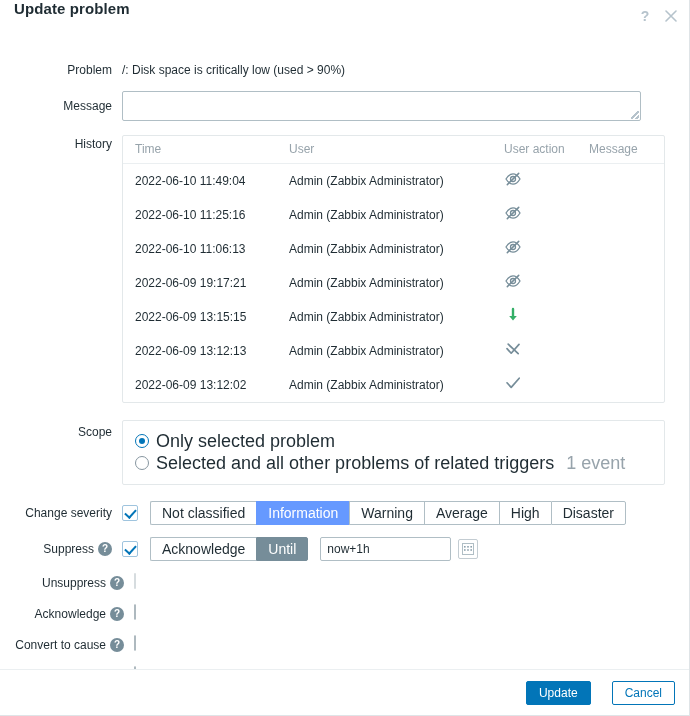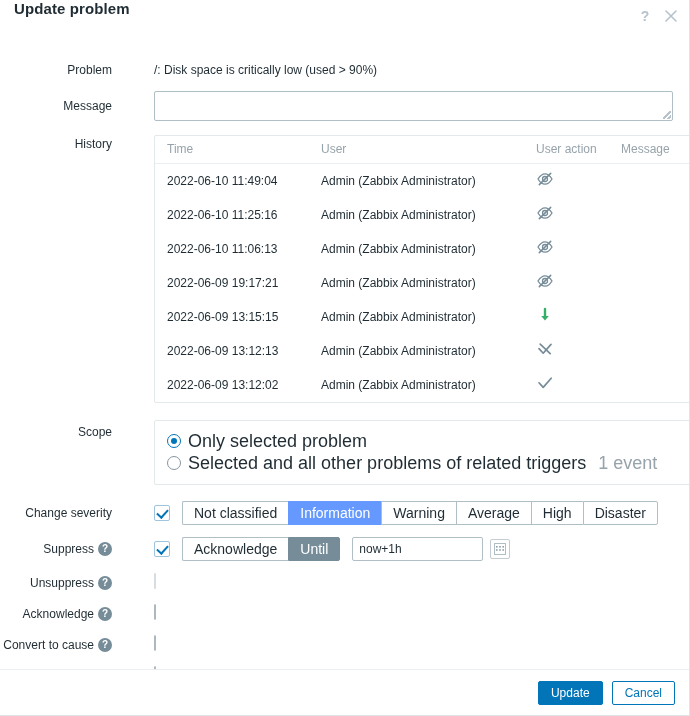--- a/index.html
+++ b/index.html
@@ -70,21 +70,21 @@
     text-align: right;
     padding-right: 10px;
     font-size: 12px;
     color: #1f2c33;
     line-height: 16px;
     display: flex;
     justify-content: flex-end;
     align-items: center;
     gap: 4px;
   }
-  .fctl { flex: 1; margin-left: 32px; }
+  .fctl { flex: 1; }
 
   
   .help-dot {
     display: inline-flex;
     align-items: center;
     justify-content: center;
     width: 14px; height: 14px;
     border-radius: 50%;
     background: #768d99;
     color: #fff;
@@ -258,42 +258,42 @@
     width: 20px; height: 20px;
     border: 1px solid #c3ccd2;
     border-radius: 2px;
     background: #fff;
     display: flex; align-items: center; justify-content: center;
     cursor: pointer;
     margin-left: -5px;
   }
 
   
-  .row-cb { padding-top: 13px; }
+  .row-cb { padding-top: 13px; padding-left: 12px; }
   .row-cb .flabel { height: 18px; }
 
   
   .footnote {
     padding-top: 21px;
     padding-left: 132px;
     font-size: 12px;
     color: #1f2c33;
   }
   .req-star { color: #e45959; margin-right: 3px; }
 
   
   .dlg-footer {
     position: absolute;
     left: 0; right: 0; bottom: 0;
     height: 46px;
     border-top: 1px solid #ebeff1;
     display: flex;
     align-items: center;
     justify-content: flex-end;
-    gap: 9px;
+    gap: 21px;
     padding-right: 14px;
     background: #fff;
   }
   .btn {
     height: 24px;
     min-width: 62px;
     padding: 0 12px;
     font-size: 12px;
     font-family: "Liberation Sans", sans-serif;
     border-radius: 2px;

